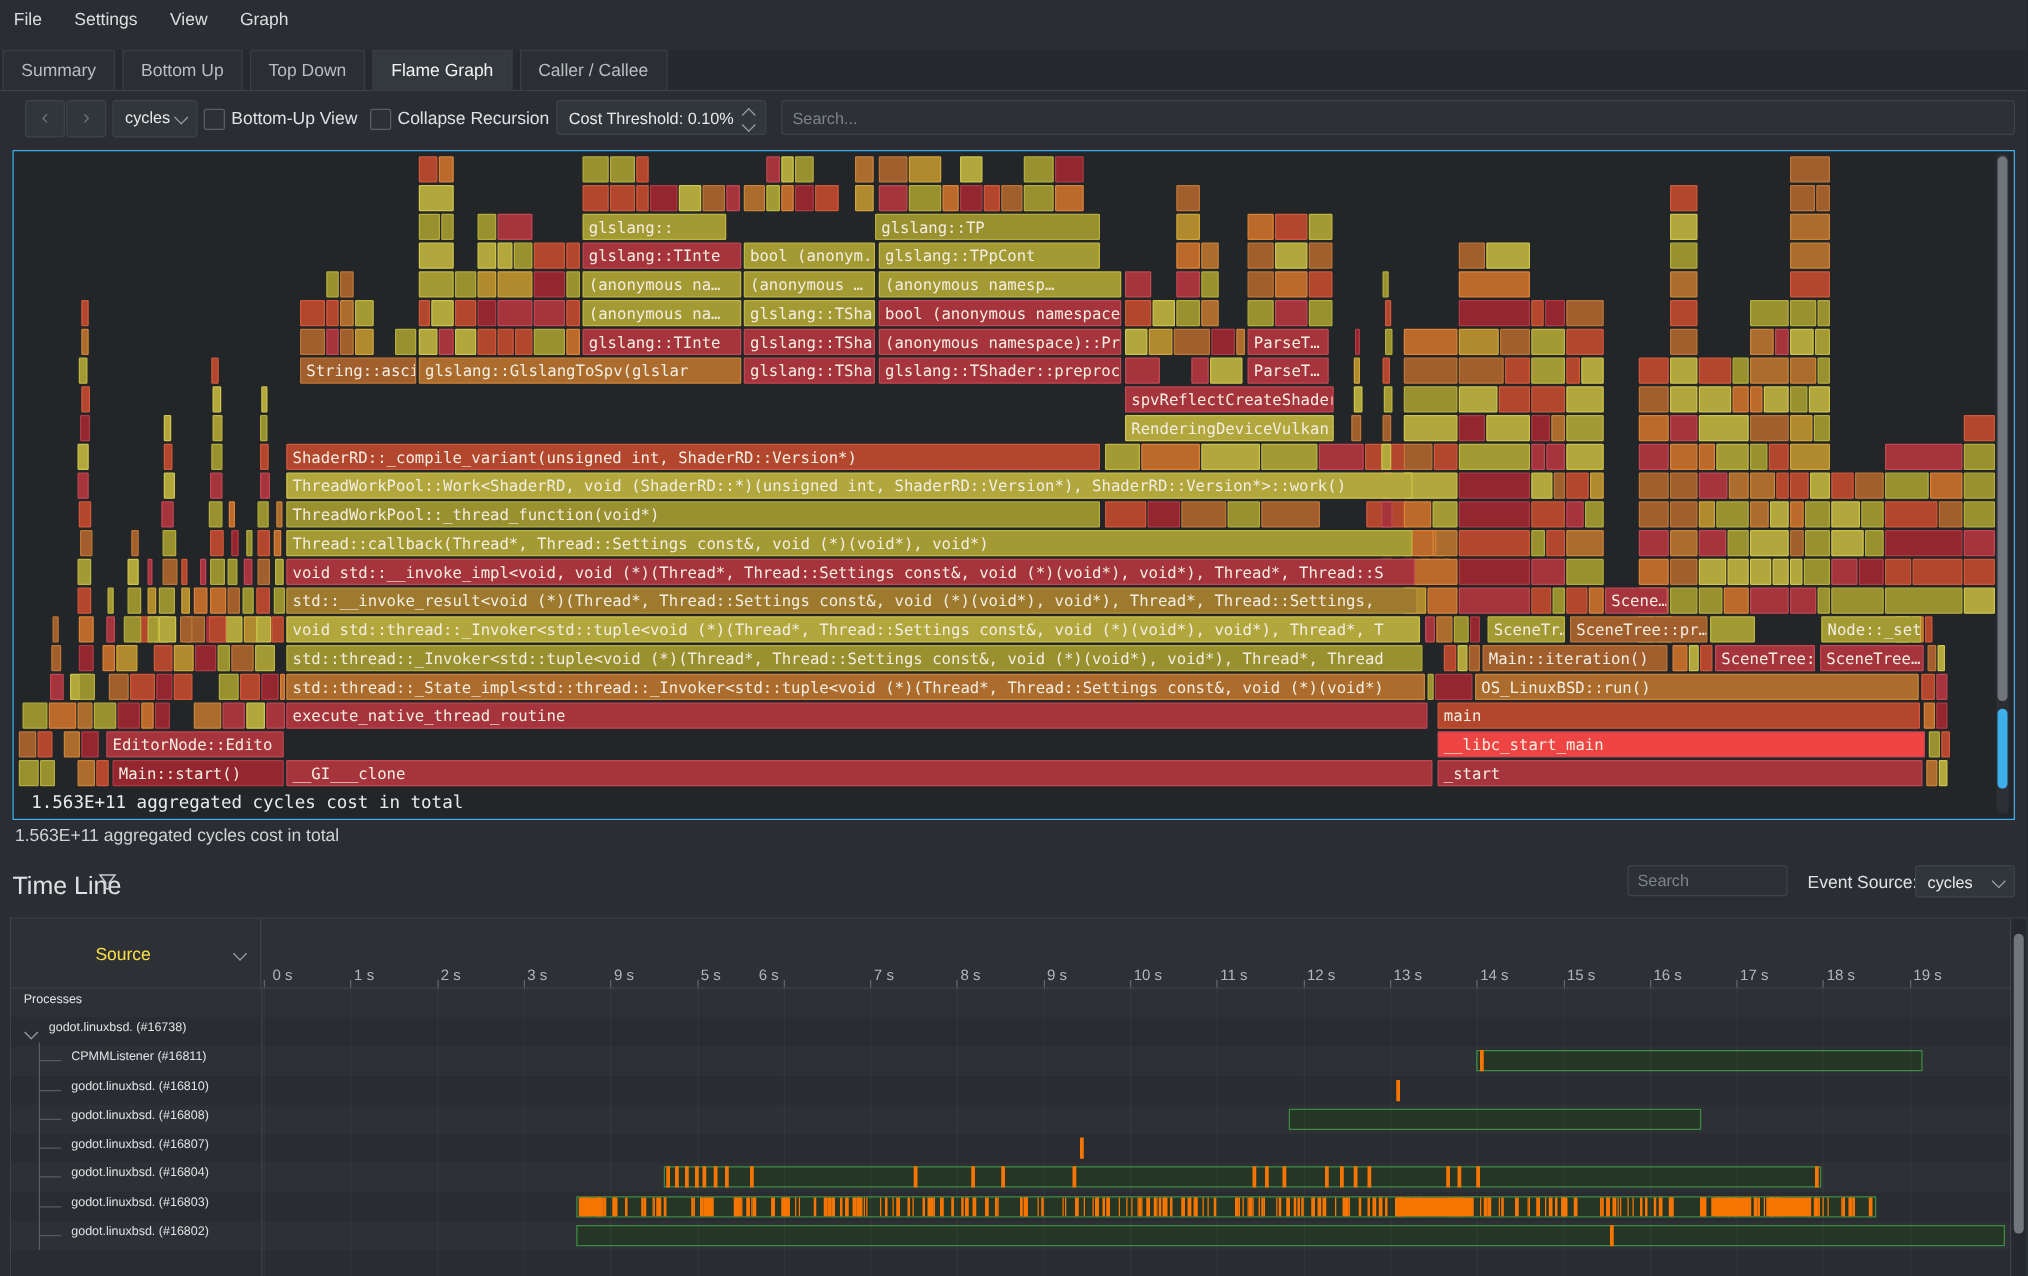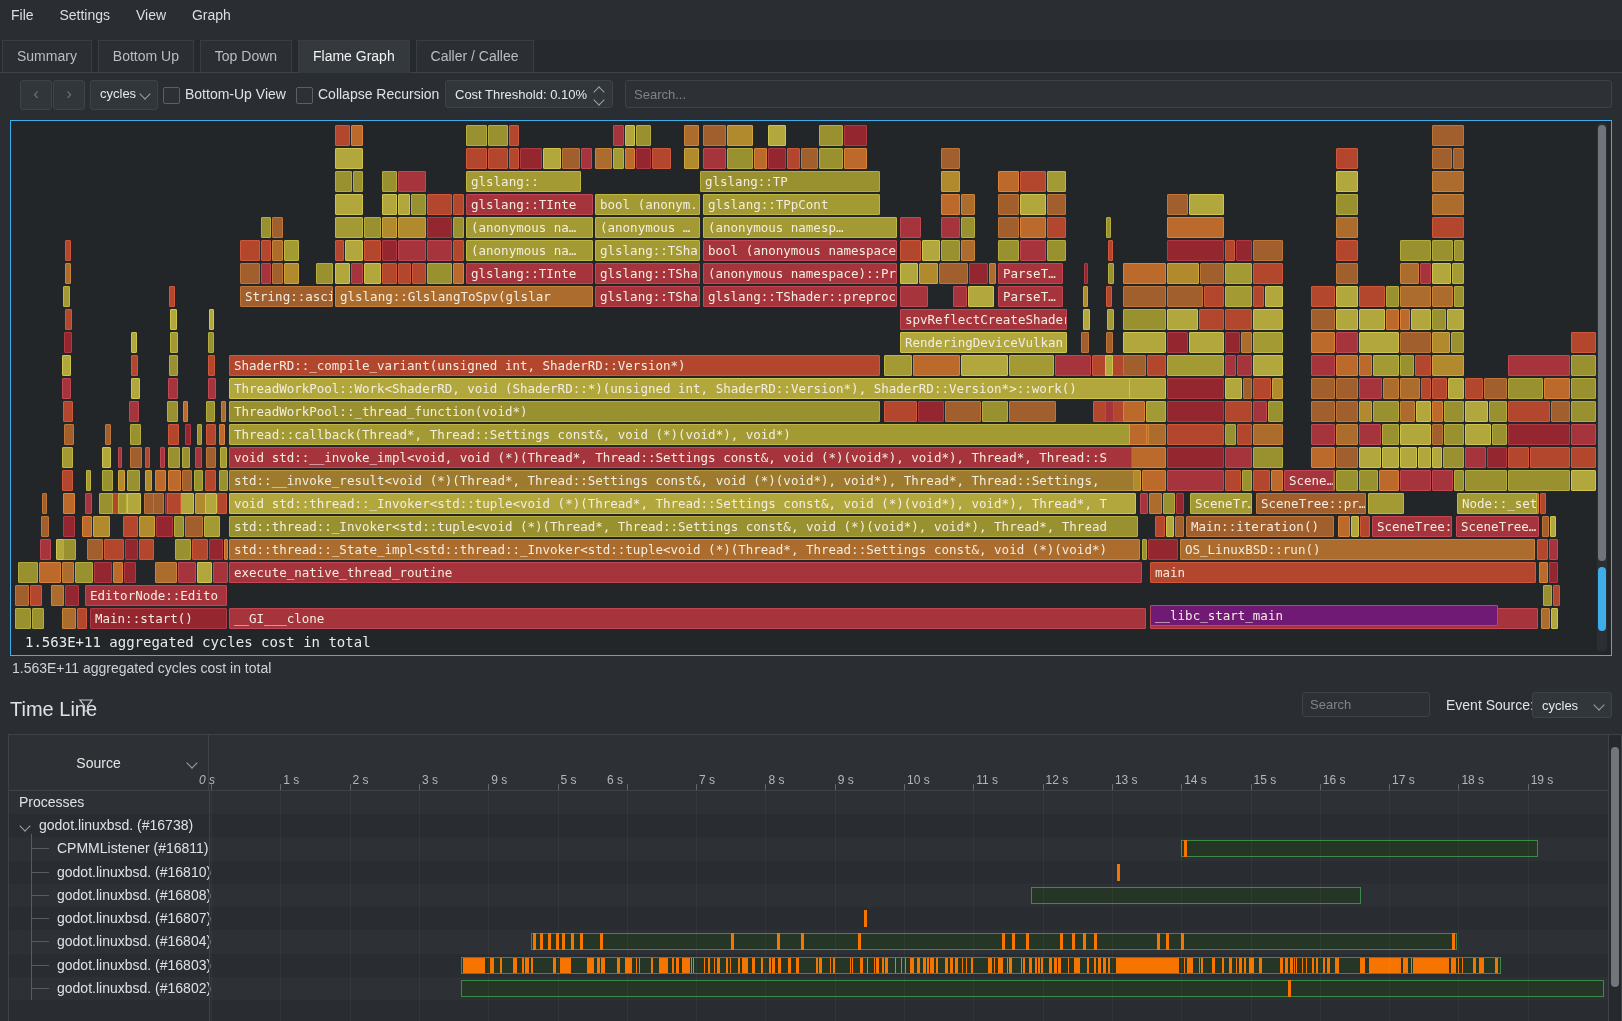--- a/index.html
+++ b/index.html
@@ -55,27 +55,27 @@
   .tl-search{position:absolute;left:1302px;top:692px;width:128px;height:25px;background:#2d3136;
         border:1px solid #3e4348;border-radius:3px;color:#e7e9ea;padding:0 7px;font-size:13px;box-sizing:border-box;
         font-family:"Liberation Sans",sans-serif;}
   .tl-evsrc-label{position:absolute;left:1446px;top:697px;font-size:14px;color:#dfe2e4;}
   .tl-combo{position:absolute;left:1532px;top:692px;width:80px;height:26px;box-sizing:border-box;}
 
   #ttable{position:absolute;left:8px;top:734px;width:1614px;height:287px;background:#292d31;
           border:1px solid #3f4347;border-bottom:none;box-sizing:border-box;font-size:14px;}
   .thead{position:absolute;left:0;top:0;width:100%;height:56px;background:#2d3136;border-bottom:1px solid #3f4347;box-sizing:border-box;}
   .src-head{position:absolute;left:0;top:0;width:200px;height:56px;border-right:1px solid #3f4347;box-sizing:border-box;}
-  .src-head .lbl{position:absolute;left:0;right:20px;top:20px;text-align:center;color:#e5e5e5;}
+  .src-head .lbl{position:absolute;left:0;right:20px;top:20px;text-align:center;color:#fde047;}
   .ev-head-lbl{position:absolute;left:202px;top:6px;width:1396px;text-align:center;color:#dfe2e4;font-size:13.5px;}
   .tick-lbl{position:absolute;top:38px;font-size:12px;color:#b2b7bc;}
   .tick-mark{position:absolute;top:49px;width:1px;height:6px;background:#62676c;}
   .trow{position:absolute;left:0;width:100%;height:23.2px;}
   .trow.alt0{background:#2d3135;} .trow.alt1{background:#292d31;}
-  .tl-rowlabel{position:absolute;top:3px;color:#dfe2e4;white-space:nowrap;font-size:14px;text-align:center;}
+  .tl-rowlabel{position:absolute;top:3px;color:#dfe2e4;white-space:nowrap;font-size:10px;text-align:center;}
   .col-div{position:absolute;left:200px;top:0;width:1px;height:287px;background:#3f4347;}
   .gridv{position:absolute;width:1px;background:rgba(255,255,255,0.04);}
   .tbar{position:absolute;height:17px;box-sizing:border-box;border:1px solid #3f8948;background:#263626;}
   .ttick{position:absolute;height:17px;background:#f67400;}
   .tree-trunk{position:absolute;width:1px;background:#565b60;}
   .tree-stub{position:absolute;height:1px;background:#565b60;}
   .expander{position:absolute;width:7px;height:7px;border-right:1.5px solid #9aa0a5;border-bottom:1.5px solid #9aa0a5;
             transform:rotate(45deg);}
   .tscroll{position:absolute;right:0;top:0;width:13px;height:287px;background:#26292d;border-left:1px solid #3f4347;box-sizing:border-box;}
   .tscroll .h{position:absolute;left:2px;top:12px;width:8px;height:240px;background:#70767c;border-radius:4px;}
@@ -571,21 +571,21 @@
         <div class="blk" style="left: 1560px; top: 326px; width: 25px; background: rgb(178, 71, 46); border-color: rgb(208, 88, 58);"></div>
         <div class="blk" style="left: 1560px; top: 303px; width: 25px; background: rgb(166, 52, 60); border-color: rgb(193, 71, 82);"></div>
         <div class="blk" style="left: 1560px; top: 280px; width: 25px; background: rgb(153, 144, 47); border-color: rgb(180, 172, 60);"></div>
         <div class="blk" style="left: 1560px; top: 257px; width: 25px; background: rgb(153, 144, 47); border-color: rgb(180, 172, 60);"></div>
         <div class="blk" style="left: 1560px; top: 234px; width: 25px; background: rgb(153, 144, 47); border-color: rgb(180, 172, 60);"></div>
         <div class="blk" style="left: 1560px; top: 211px; width: 25px; background: rgb(178, 71, 46); border-color: rgb(208, 88, 58);"></div>
         <div class="fbar" style="left: 79px; top: 487px; width: 137px; background: rgb(147, 38, 47); border-color: rgb(176, 58, 68);">Main::start()</div>
         <div class="fbar" style="left: 218px; top: 487px; width: 917px; background: rgb(166, 52, 60); border-color: rgb(193, 71, 82);">__GI___clone</div>
         <div class="fbar" style="left: 1139px; top: 487px; width: 388px; background: rgb(166, 52, 60); border-color: rgb(193, 71, 82);">_start</div>
         <div class="fbar" style="left: 74px; top: 464px; width: 142px; background: rgb(166, 52, 60); border-color: rgb(193, 71, 82);">EditorNode::Edito</div>
-        <div class="fbar" style="left: 1139px; top: 484px; width: 348px; background: #701a75; border-color: rgb(193, 71, 82);">__libc_start_main</div>
+        <div class="fbar" style="left: 1139px; top: 464px; width: 390px; background: #ef4444; border-color: rgb(193, 71, 82);">__libc_start_main</div>
         <div class="fbar" style="left: 218px; top: 441px; width: 913px; background: rgb(166, 52, 60); border-color: rgb(193, 71, 82);">execute_native_thread_routine</div>
         <div class="fbar" style="left: 1139px; top: 441px; width: 386px; background: rgb(178, 71, 46); border-color: rgb(208, 88, 58);">main</div>
         <div class="fbar" style="left: 218px; top: 418px; width: 911px; background: rgb(171, 108, 45); border-color: rgb(201, 132, 56);">std::thread::_State_impl&lt;std::thread::_Invoker&lt;std::tuple&lt;void (*)(Thread*, Thread::Settings const&amp;, void (*)(void*)</div>
         <div class="blk" style="left: 1131px; top: 418px; width: 5px; background: rgb(153, 144, 47); border-color: rgb(180, 172, 60);"></div>
         <div class="blk" style="left: 1137px; top: 418px; width: 30px; background: rgb(147, 38, 47); border-color: rgb(176, 58, 68);"></div>
         <div class="fbar" style="left: 1169px; top: 418px; width: 355px; background: rgb(171, 108, 45); border-color: rgb(201, 132, 56);">OS_LinuxBSD::run()</div>
         <div class="fbar" style="left: 218px; top: 395px; width: 909px; background: rgb(153, 144, 47); border-color: rgb(180, 172, 60);">std::thread::_Invoker&lt;std::tuple&lt;void (*)(Thread*, Thread::Settings const&amp;, void (*)(void*), void*), Thread*, Thread</div>
         <div class="fbar" style="left: 1175px; top: 395px; width: 148px; background: rgb(160, 95, 44); border-color: rgb(189, 118, 55);">Main::iteration()</div>
         <div class="fbar" style="left: 1361px; top: 395px; width: 80px; background: rgb(166, 52, 60); border-color: rgb(193, 71, 82);">SceneTree:</div>
         <div class="fbar" style="left: 1445px; top: 395px; width: 83px; background: rgb(166, 52, 60); border-color: rgb(193, 71, 82);">SceneTree…</div>
@@ -962,21 +962,21 @@
         <div class="tree-stub" style="left: 22px; top: 229.54px; width: 18px;"></div>
         <div class="tree-stub" style="left: 22px; top: 252.76px; width: 18px;"></div>
       </div>
     <div class="col-div"></div>
     <div class="thead">
       <div class="src-head">
         <div class="lbl">Source</div>
         <span class="chev" style="right:12px;top:24px"></span>
       </div>
       <div id="tl-axis">
-          <div class="tick-lbl" style="left: 190px; font-style: italic;">0 s</div>
+          <div class="tick-lbl" style="left: 209px;">0 s</div>
           <div class="tick-mark" style="left: 202px;"></div>
           <div class="tick-lbl" style="left: 274.3px;">1 s</div>
           <div class="tick-mark" style="left: 271.3px;"></div>
           <div class="tick-lbl" style="left: 343.6px;">2 s</div>
           <div class="tick-mark" style="left: 340.6px;"></div>
           <div class="tick-lbl" style="left: 412.9px;">3 s</div>
           <div class="tick-mark" style="left: 409.9px;"></div>
           <div class="tick-lbl" style="left: 482.2px;">9 s</div>
           <div class="tick-mark" style="left: 479.2px;"></div>
           <div class="tick-lbl" style="left: 551.5px;">5 s</div>

